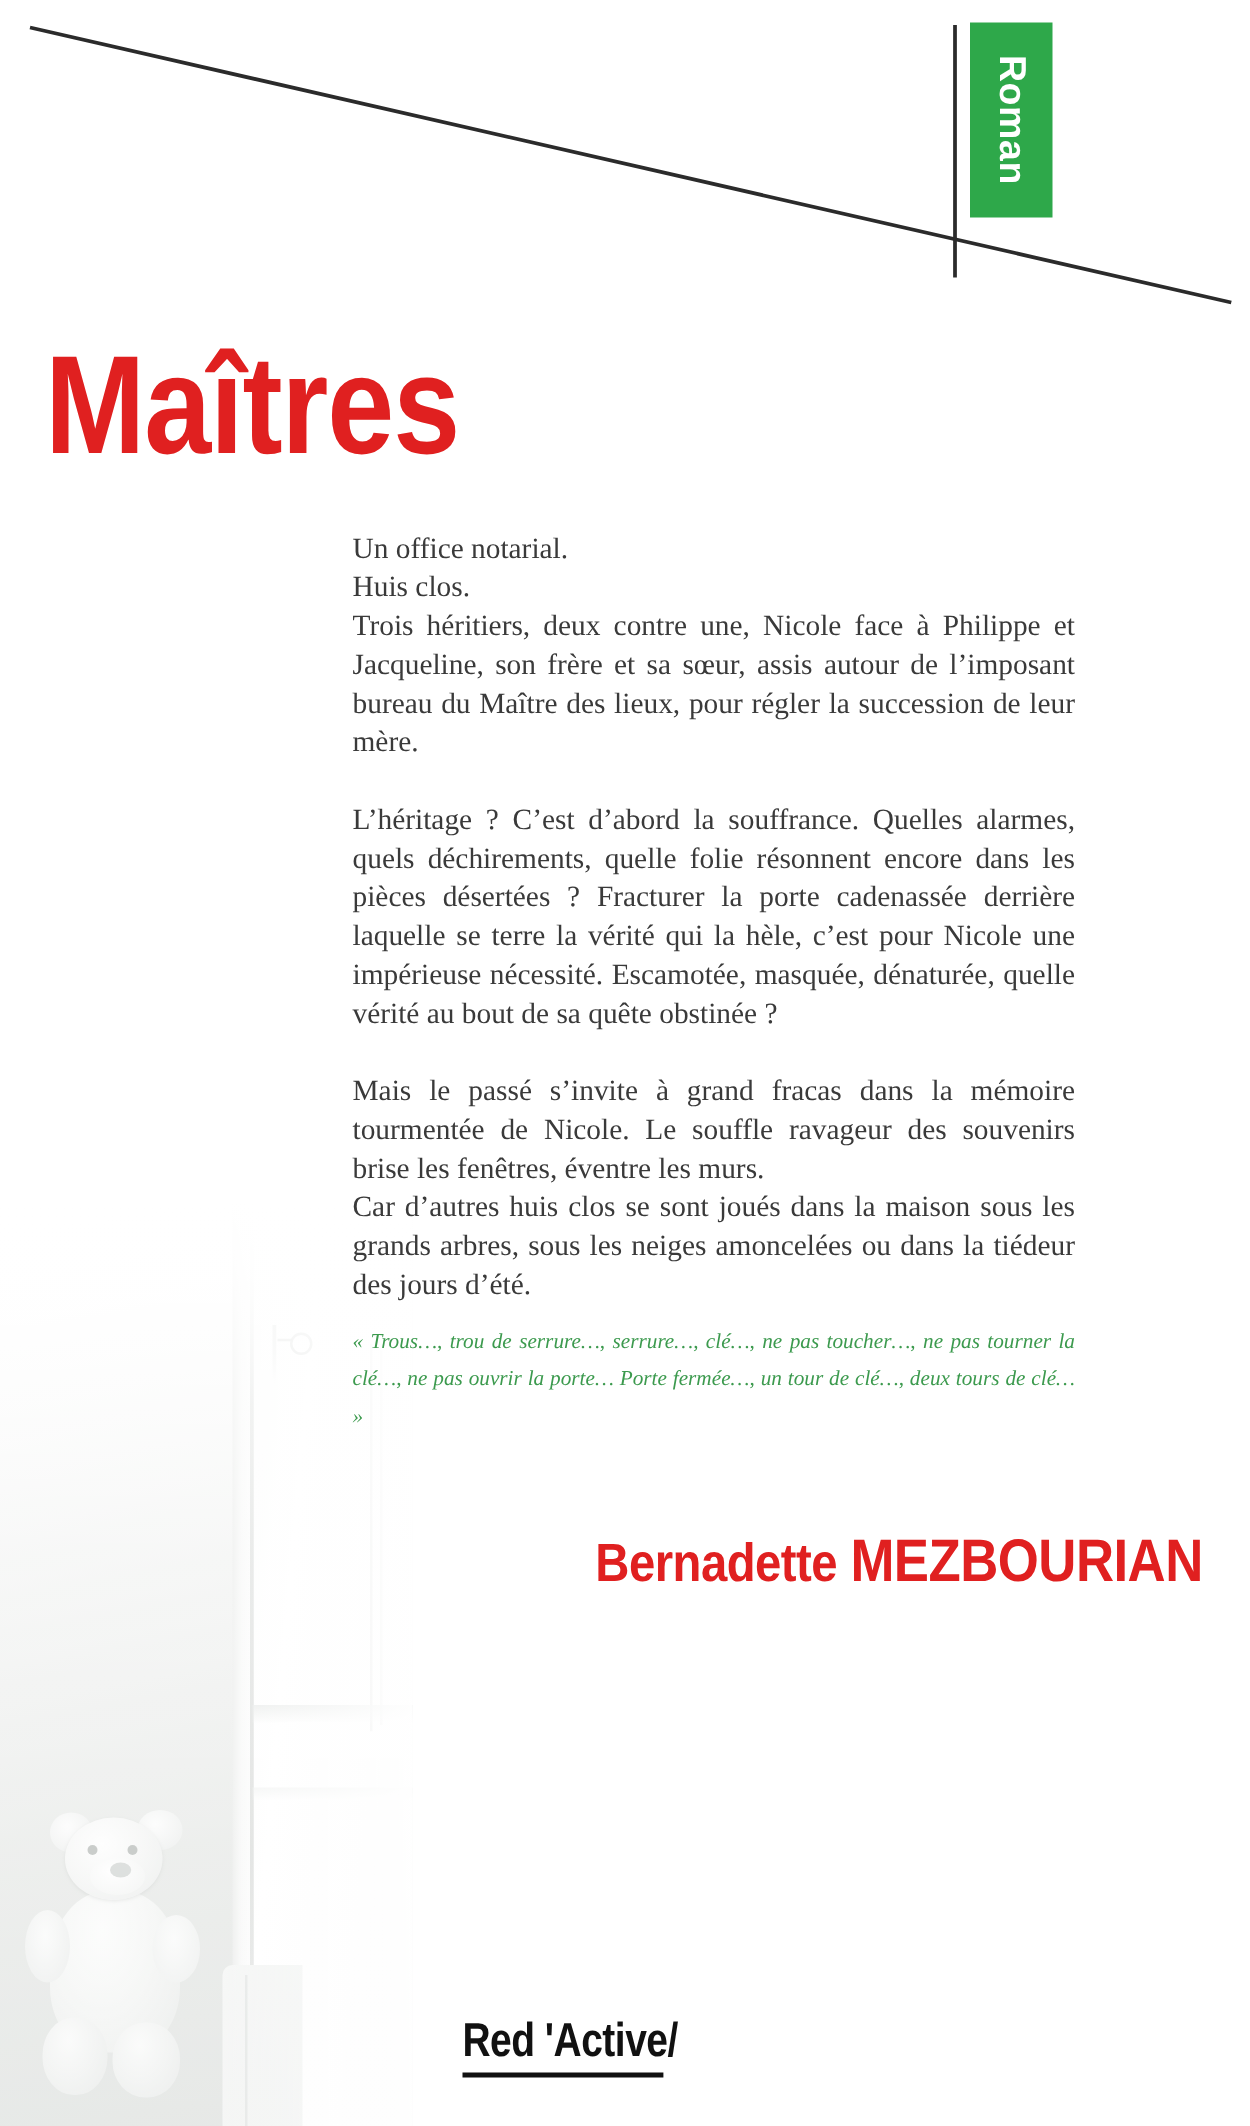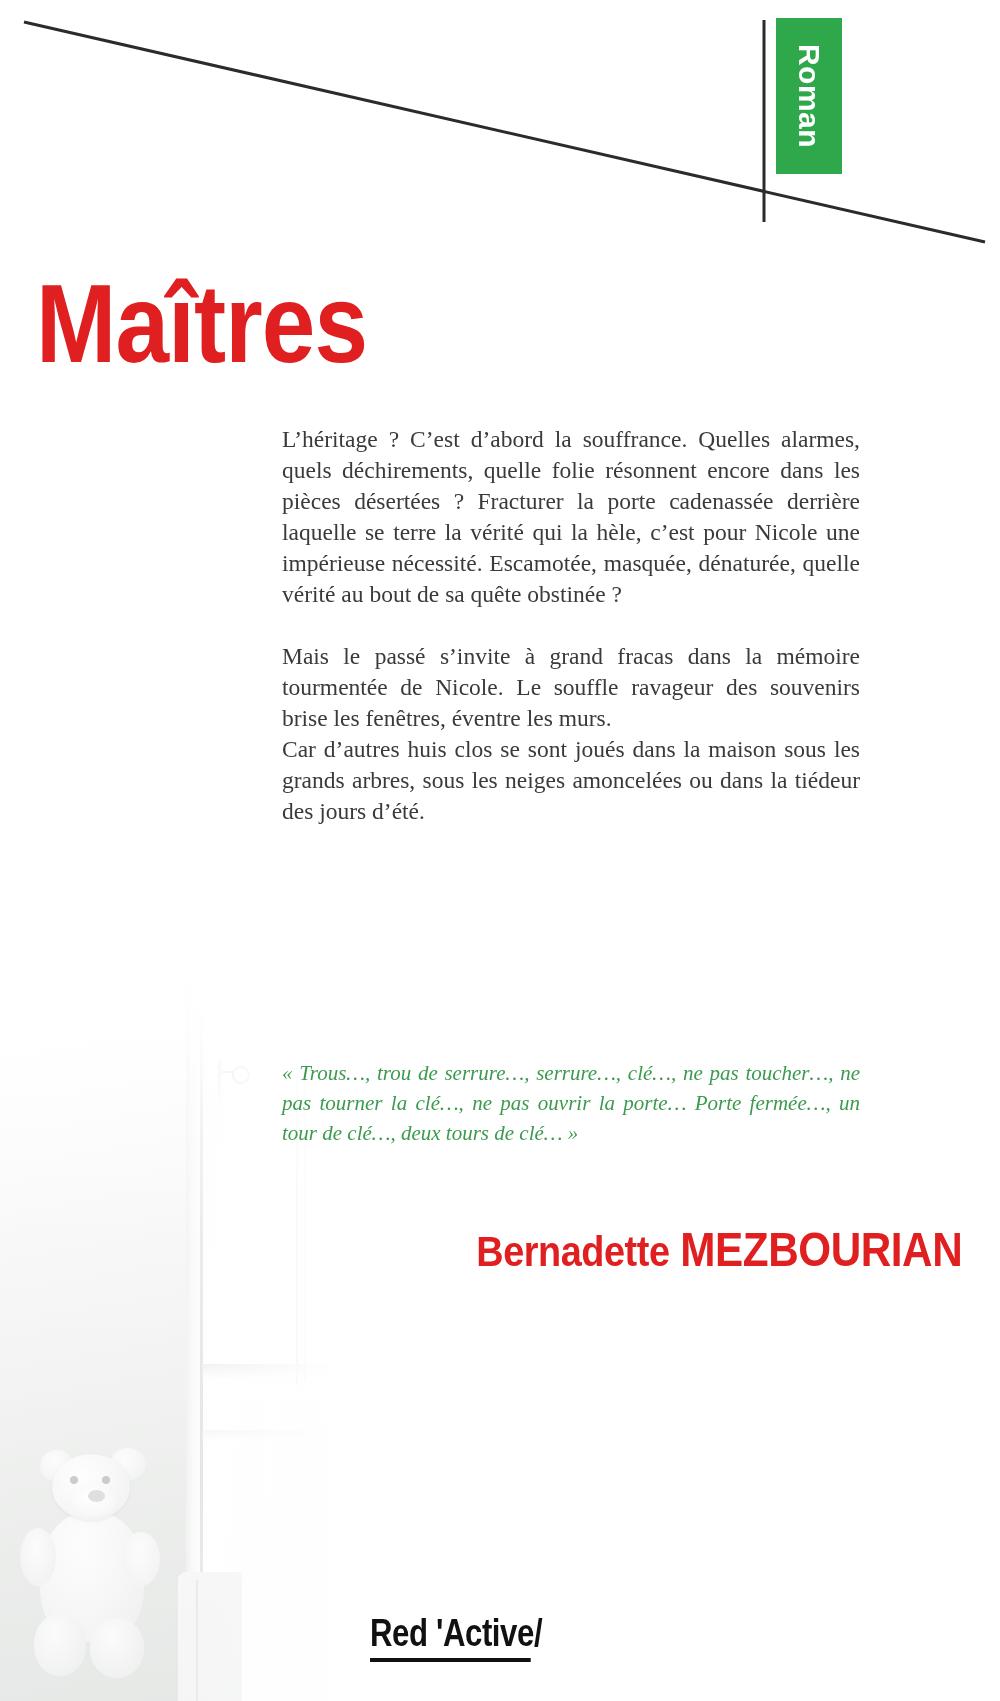--- a/index.html
+++ b/index.html
@@ -188,21 +188,21 @@
     text-justify:inter-word;
     font-family:"Liberation Serif", serif;
   }
   .blurb p{margin:0 0 31px 0;}
   .blurb p:last-child{margin-bottom:0;}
   .quote{
     position:absolute;left:282px;top:1058px;width:578px;
     z-index:5;
     color:#3c9a4e;
     font-style:italic;
-    font-size:21px;
+    font-size:17px;
     line-height:30px;
     text-align:justify;
     font-family:"Liberation Serif", serif;
   }
 
   
   .author{
     position:absolute;right:38px;top:1222px;
     color:#e02020;
     font-family:"Liberation Sans Narrow","Liberation Sans", sans-serif;
@@ -277,20 +277,21 @@
     <line x1="764" y1="20" x2="764" y2="222" stroke="#2b2b2b" stroke-width="3"></line>
   </svg>
 
   <div class="roman-tab">
     <span>Roman</span>
   </div>
 
   <div class="title">Maîtres</div>
 
   <div class="blurb">
+    <p>Un office notarial.<br>Huis clos.<br>Trois héritiers, deux contre une, Nicole face à Philippe et Jacqueline, son frère et sa sœur, assis autour de l’imposant bureau du Maître des lieux, pour régler la succession de leur mère.</p>
     <p>L’héritage ? C’est d’abord la souffrance. Quelles alarmes, quels déchirements, quelle folie résonnent encore dans les pièces désertées ? Fracturer la porte cadenassée derrière laquelle se terre la vérité qui la hèle, c’est pour Nicole une impérieuse nécessité. Escamotée, masquée, dénaturée, quelle vérité au bout de sa quête obstinée ?</p>
     <p>Mais le passé s’invite à grand fracas dans la mémoire tourmentée de Nicole. Le souffle ravageur des souvenirs brise les fenêtres, éventre les murs.<br>Car d’autres huis clos se sont joués dans la maison sous les grands arbres, sous les neiges amoncelées ou dans la tiédeur des jours d’été.</p>
   </div>
 
   <div class="quote">« Trous…, trou de serrure…, serrure…, clé…, ne pas toucher…, ne pas tourner la clé…, ne pas ouvrir la porte… Porte fermée…, un tour de clé…, deux tours de clé… »</div>
 
   <div class="author">
     <span class="given">Bernadette</span><span>&nbsp;</span><span class="family">MEZBOURIAN</span>
   </div>
 

